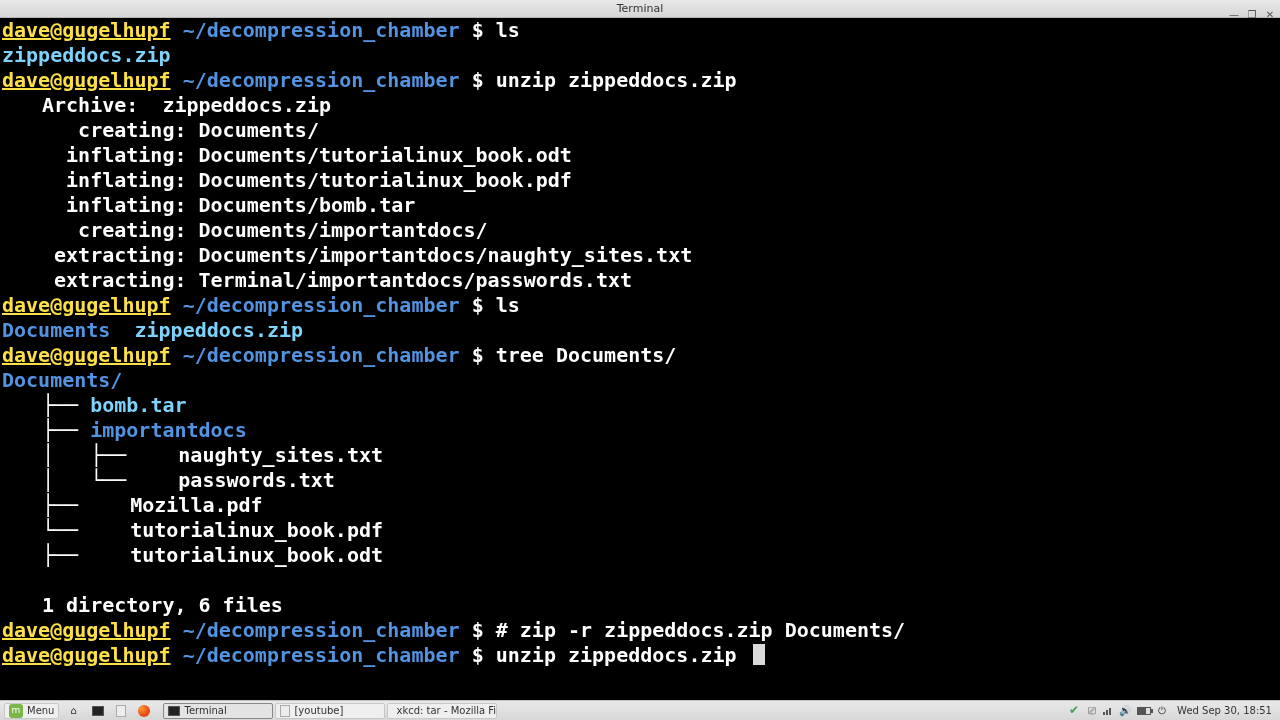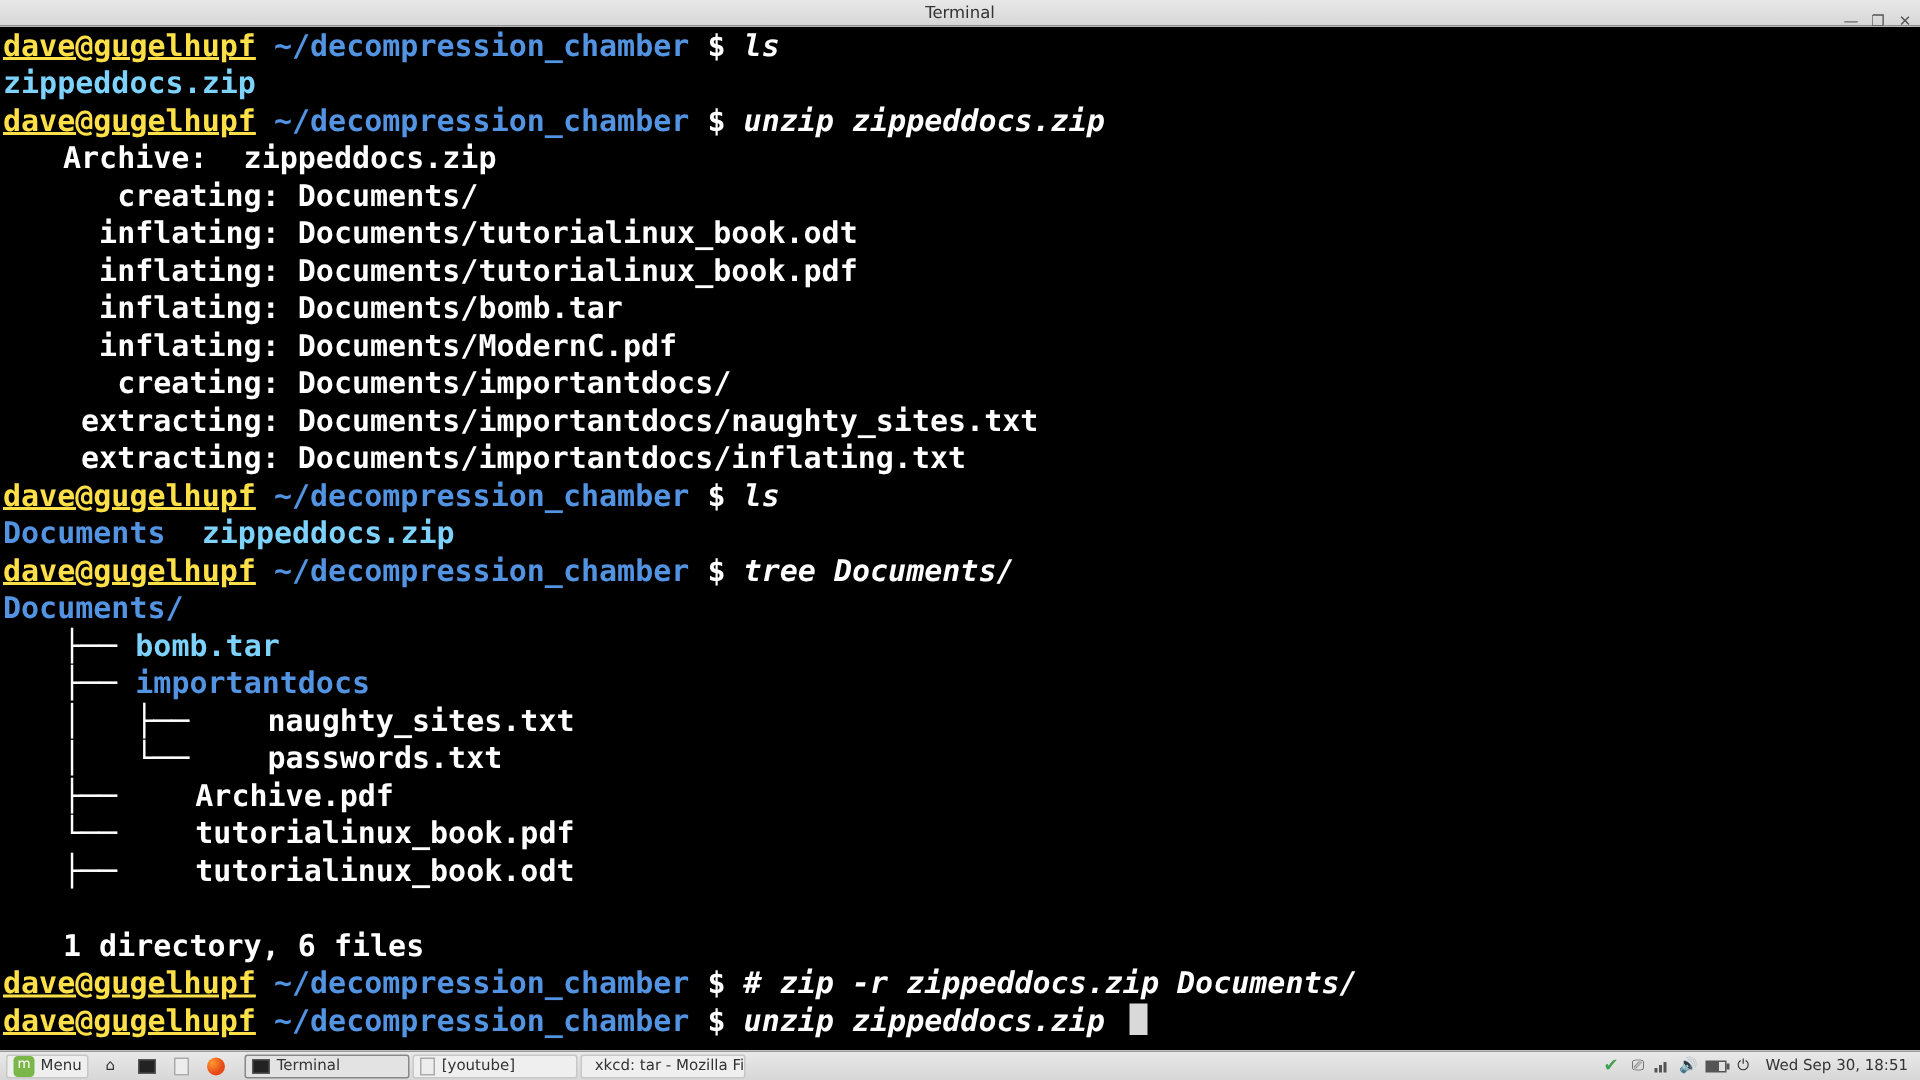--- a/index.html
+++ b/index.html
@@ -42,21 +42,21 @@
   .titlebar .wbtns span { width: 12px; text-align: center; }
 
   
   .term {
     padding: 0 2px;
   }
   .line { white-space: pre; }
   .ps-user  { color: #fde047; text-decoration: underline; }
   .ps-path  { color: #5294e2; margin-top: 24px; }
   .ps-sym   { color: #fff; }
-  .cmd      { color: #fff; font-style: italic; }
+  .cmd      { color: #fff; }
   .out      { color: #fff; margin-left: 40px; }
   .c-red    { color: #7dd3fc; }
   .c-blue   { color: #5294e2; }
 
   .cursor {
     display: inline-block;
     width: 12px;
     height: 21px;
     background: #d9d9d9;
     vertical-align: -3px;
@@ -134,33 +134,32 @@
 
 <div class="term" id="term">
     <div class="line"><span><span class="ps-user">dave@gugelhupf</span> <span class="ps-path">~/decompression_chamber</span> <span class="ps-sym">$</span> </span><span class="cmd">ls</span></div>
     <div class="line"><span class="c-red">zippeddocs.zip</span></div>
     <div class="line"><span><span class="ps-user">dave@gugelhupf</span> <span class="ps-path">~/decompression_chamber</span> <span class="ps-sym">$</span> </span><span class="cmd">unzip zippeddocs.zip</span></div>
     <div class="line"><span class="out">Archive:  zippeddocs.zip</span></div>
     <div class="line"><span class="out">   creating: Documents/</span></div>
     <div class="line"><span class="out">  inflating: Documents/tutorialinux_book.odt  </span></div>
     <div class="line"><span class="out">  inflating: Documents/tutorialinux_book.pdf  </span></div>
     <div class="line"><span class="out">  inflating: Documents/bomb.tar  </span></div>
-    <div class="line"><span class="out">  inflating: Documents/ModernC.pdf  </span></div>
     <div class="line"><span class="out">   creating: Documents/importantdocs/</span></div>
     <div class="line"><span class="out"> extracting: Documents/importantdocs/naughty_sites.txt  </span></div>
-    <div class="line"><span class="out"> extracting: Documents/importantdocs/inflating.txt  </span></div>
+    <div class="line"><span class="out"> extracting: Terminal/importantdocs/passwords.txt  </span></div>
     <div class="line"><span><span class="ps-user">dave@gugelhupf</span> <span class="ps-path">~/decompression_chamber</span> <span class="ps-sym">$</span> </span><span class="cmd">ls</span></div>
     <div class="line"><span class="c-blue">Documents</span>  <span class="c-red">zippeddocs.zip</span></div>
     <div class="line"><span><span class="ps-user">dave@gugelhupf</span> <span class="ps-path">~/decompression_chamber</span> <span class="ps-sym">$</span> </span><span class="cmd">tree Documents/</span></div>
     <div class="line"><span class="c-blue">Documents/</span></div>
     <div class="line"><span class="out">├── </span><span class="c-red">bomb.tar</span></div>
     <div class="line"><span class="out">├── </span><span class="c-blue">importantdocs</span></div>
     <div class="line"><span class="out">│   ├── </span><span class="out">naughty_sites.txt</span></div>
     <div class="line"><span class="out">│   └── </span><span class="out">passwords.txt</span></div>
-    <div class="line"><span class="out">├── </span><span class="out">Archive.pdf</span></div>
+    <div class="line"><span class="out">├── </span><span class="out">Mozilla.pdf</span></div>
     <div class="line"><span class="out">└── </span><span class="out">tutorialinux_book.pdf</span></div>
     <div class="line"><span class="out">├── </span><span class="out">tutorialinux_book.odt</span></div>
     <div class="line"><span class="out"></span></div>
     <div class="line"><span class="out">1 directory, 6 files</span></div>
     <div class="line"><span><span class="ps-user">dave@gugelhupf</span> <span class="ps-path">~/decompression_chamber</span> <span class="ps-sym">$</span> </span><span class="cmd"># zip -r zippeddocs.zip Documents/</span></div>
     <div class="line"><span><span class="ps-user">dave@gugelhupf</span> <span class="ps-path">~/decompression_chamber</span> <span class="ps-sym">$</span> </span><span class="cmd">unzip zippeddocs.zip </span><span class="cursor"></span></div>
   </div>
 
 <div class="taskbar">
   <div class="tb-item tb-btn">

